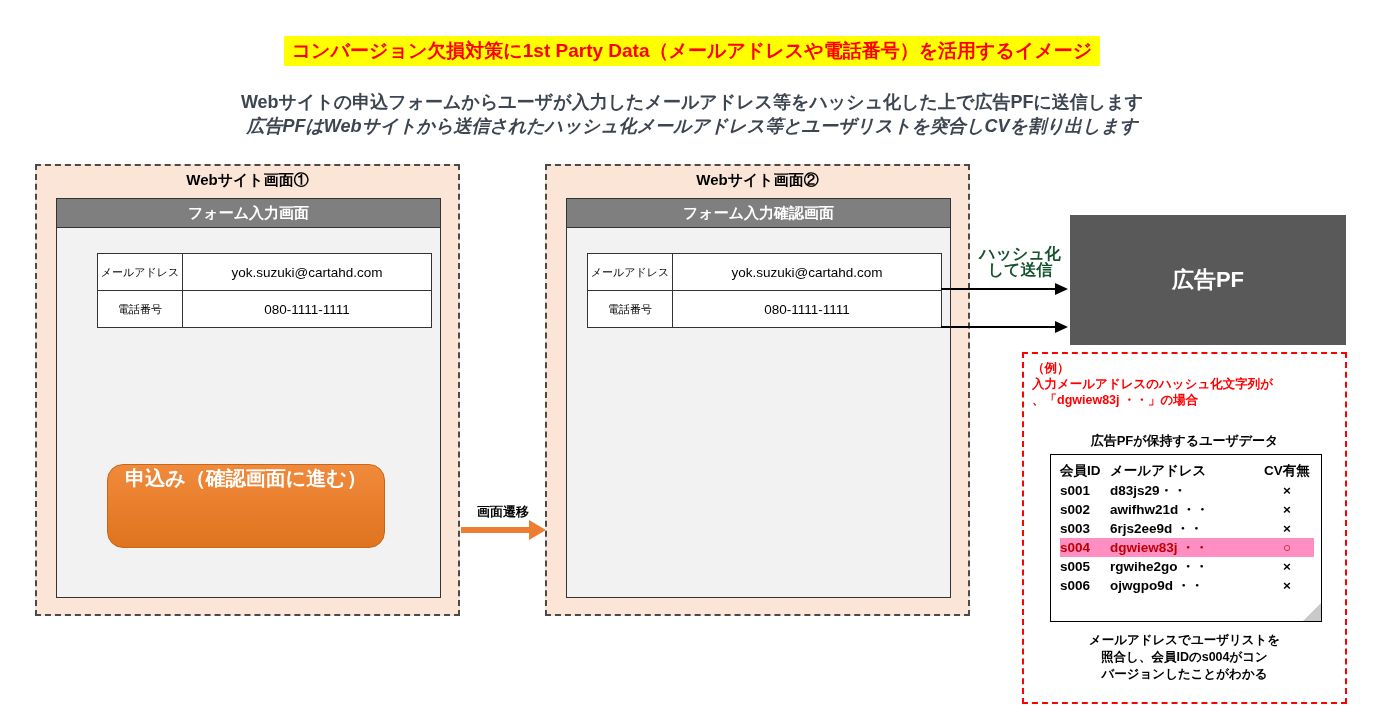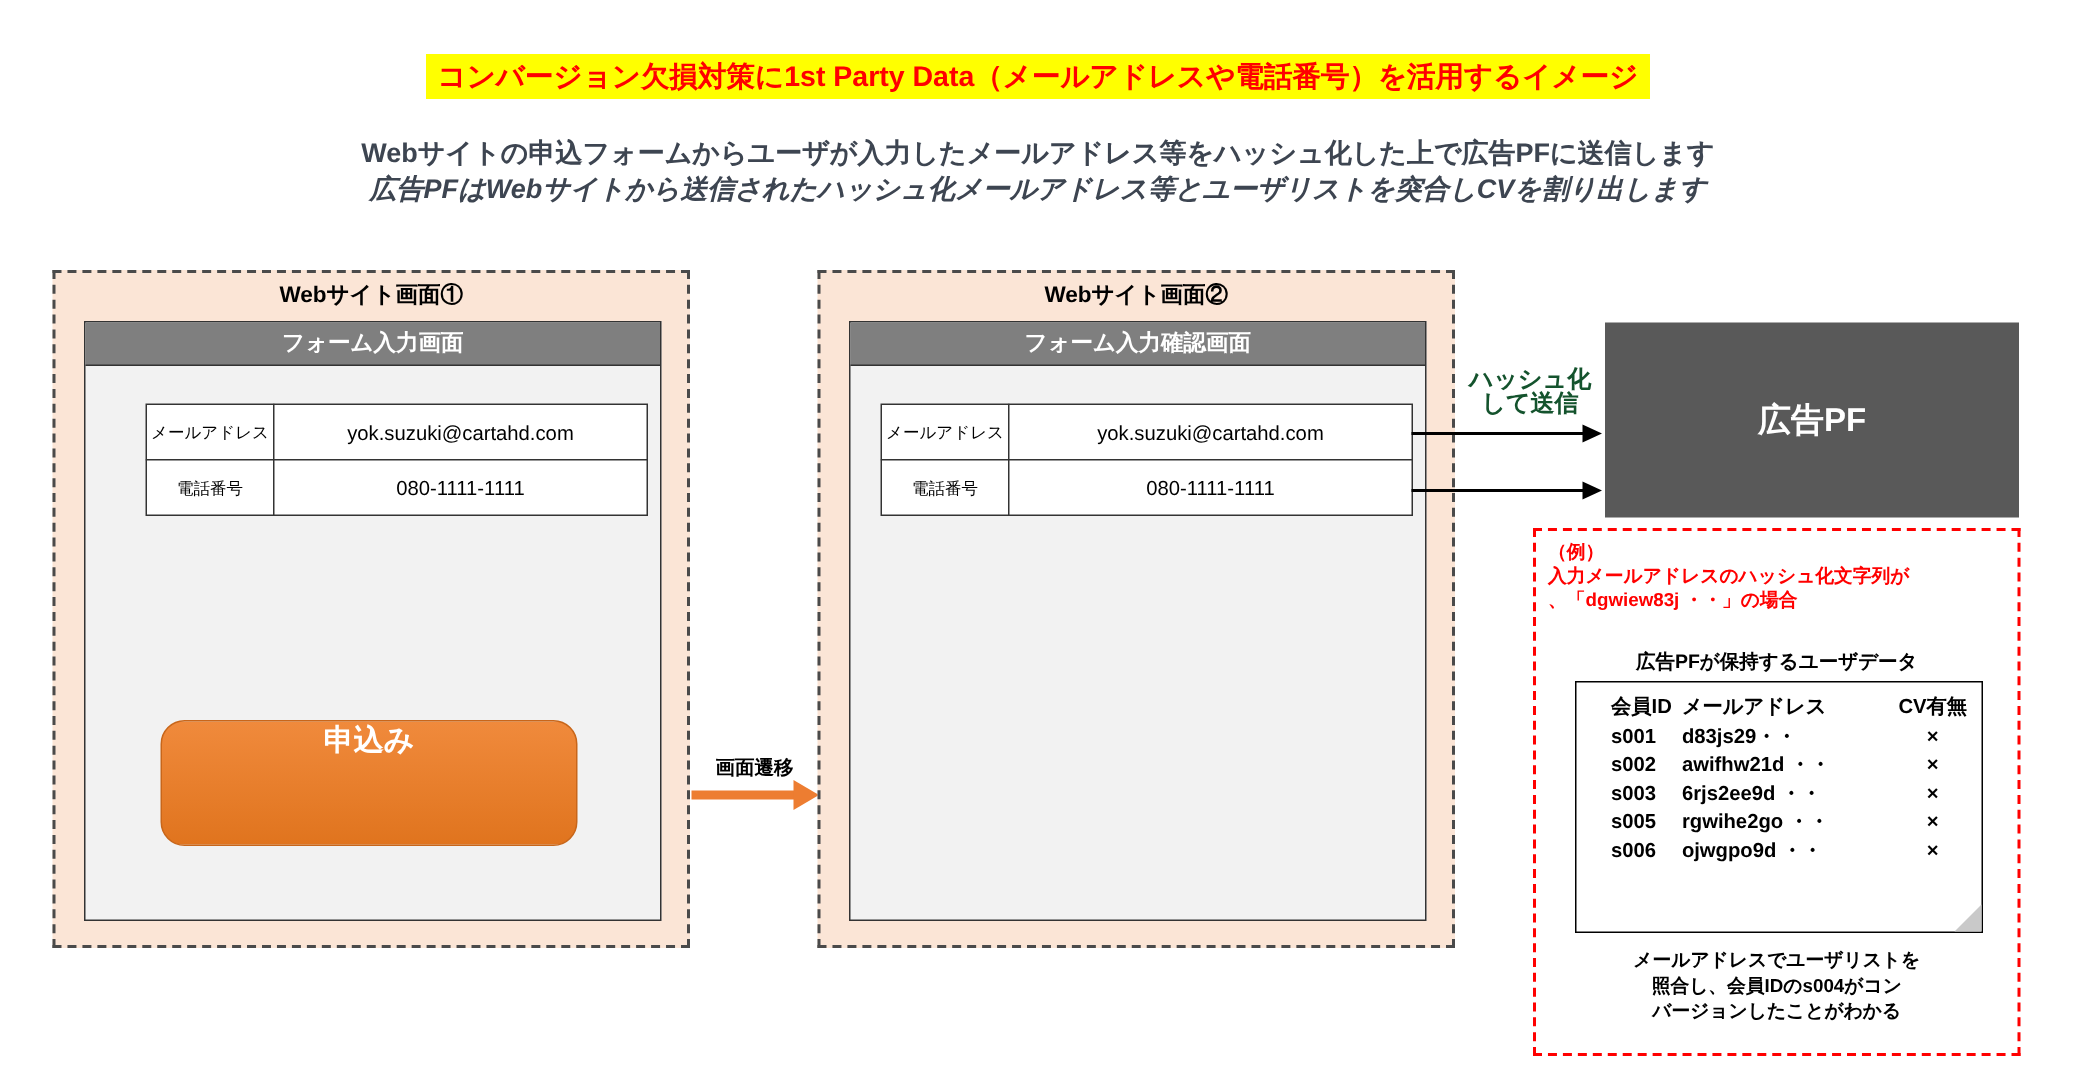--- a/index.html
+++ b/index.html
@@ -7,21 +7,21 @@
     position:relative; width:1384px; height:716px; background:#ffffff;
     font-family:"Liberation Sans", sans-serif; overflow:hidden; color:#000;
   }
   
   .title-wrap { position:absolute; top:36px; left:0; width:100%; text-align:center; }
   .title-hl { display:inline-block; background:#ffff00; color:#ff0000; font-weight:bold; font-size:19px; padding:2px 8px; }
   .subtitle { position:absolute; left:0; width:100%; text-align:center; font-weight:bold; font-size:18px; color:#3d4551; }
   .sub1 { top:90px; } .sub2 { top:114px;font-style:italic; }
 
   
-  .panel { position:absolute; top:180px; width:425px; height:452px; background:#fbe5d6;
+  .panel { position:absolute; top:164px; width:425px; height:452px; background:#fbe5d6;
            border:2px dashed #4a4a4a; box-sizing:border-box; }
   .panel1 { left:35px; } .panel2 { left:545px; }
   .panel-title { margin-top:5px; text-align:center; font-weight:bold; font-size:15px; }
   .inner { position:absolute; left:19px; top:32px; width:385px; height:400px; background:#f2f2f2;
            border:1px solid #333; box-sizing:border-box; }
   .inner-header { height:28px; background:#7f7f7f; color:#fff; font-weight:bold; font-size:15px;
                   text-align:center; line-height:28px; border-bottom:1px solid #333; }
   .form-table { position:absolute; top:54px; }
   .p1-table { left:40px; width:335px; }
   .p2-table { left:20px; width:355px; }
@@ -62,21 +62,21 @@
              border:2px dashed #ff0000; box-sizing:border-box; background:#fff; }
   .ex-redblock { position:absolute; top:6px; left:8px; color:#ff0000; font-weight:bold;
                  font-size:12.5px; line-height:16px; }
   .ex-title { position:absolute; top:78px; left:0; width:100%; text-align:center;
               font-weight:bold; font-size:13px; }
   .note { position:absolute; left:26px; top:100px; width:272px; height:168px; background:#fff;
           border:1px solid #000; box-sizing:border-box; }
   .note-dogear { position:absolute; right:0; bottom:0; width:0; height:0;
                  border-left:18px solid transparent; border-bottom:18px solid #c9c9c9; }
   .utable { position:absolute; left:9px; top:6px; width:254px; font-weight:bold; font-size:13.5px; }
-  .urow { display:flex; height:19px; align-items:center;margin-left:14px; }
+  .urow { display:flex; height:19px; align-items:center; }
   .uhead { height:20px; }
   .uid { width:50px; } .uhash { width:150px; } .ucv { width:54px; text-align:center; }
   .urow.hl { background:#ff8fc3; color:#c00000; }
   .caption { position:absolute; left:0; top:278px; width:100%; text-align:center;
              font-weight:bold; font-size:12.5px; line-height:17px; }
 </style>
 </head>
 <body>
 
 <div class="canvas">
@@ -96,20 +96,21 @@
           <div class="fcell flabel">メールアドレス</div>
           <div class="fcell fvalue">yok.suzuki@cartahd.com</div>
         </div>
         <div class="frow">
           <div class="fcell flabel">電話番号</div>
           <div class="fcell fvalue">080-1111-1111</div>
         </div>
       </div>
       <div class="submit-btn">
         <span>申込み</span>
+        <span>（確認画面に進む）</span>
       </div>
     </div>
   </div>
 
   <div class="trans-label">画面遷移</div>
   <div class="trans-line"></div>
   <div class="trans-head"></div>
 
   <div class="panel panel2">
     <div class="panel-title">Webサイト画面②</div>
@@ -164,20 +165,25 @@
         <div class="urow">
           <div class="uid">s002</div>
           <div class="uhash">awifhw21d ・・</div>
           <div class="ucv">×</div>
         </div>
         <div class="urow">
           <div class="uid">s003</div>
           <div class="uhash">6rjs2ee9d ・・</div>
           <div class="ucv">×</div>
         </div>
+        <div class="urow hl">
+          <div class="uid">s004</div>
+          <div class="uhash">dgwiew83j ・・</div>
+          <div class="ucv">○</div>
+        </div>
         <div class="urow">
           <div class="uid">s005</div>
           <div class="uhash">rgwihe2go ・・</div>
           <div class="ucv">×</div>
         </div>
         <div class="urow">
           <div class="uid">s006</div>
           <div class="uhash">ojwgpo9d ・・</div>
           <div class="ucv">×</div>
         </div>

